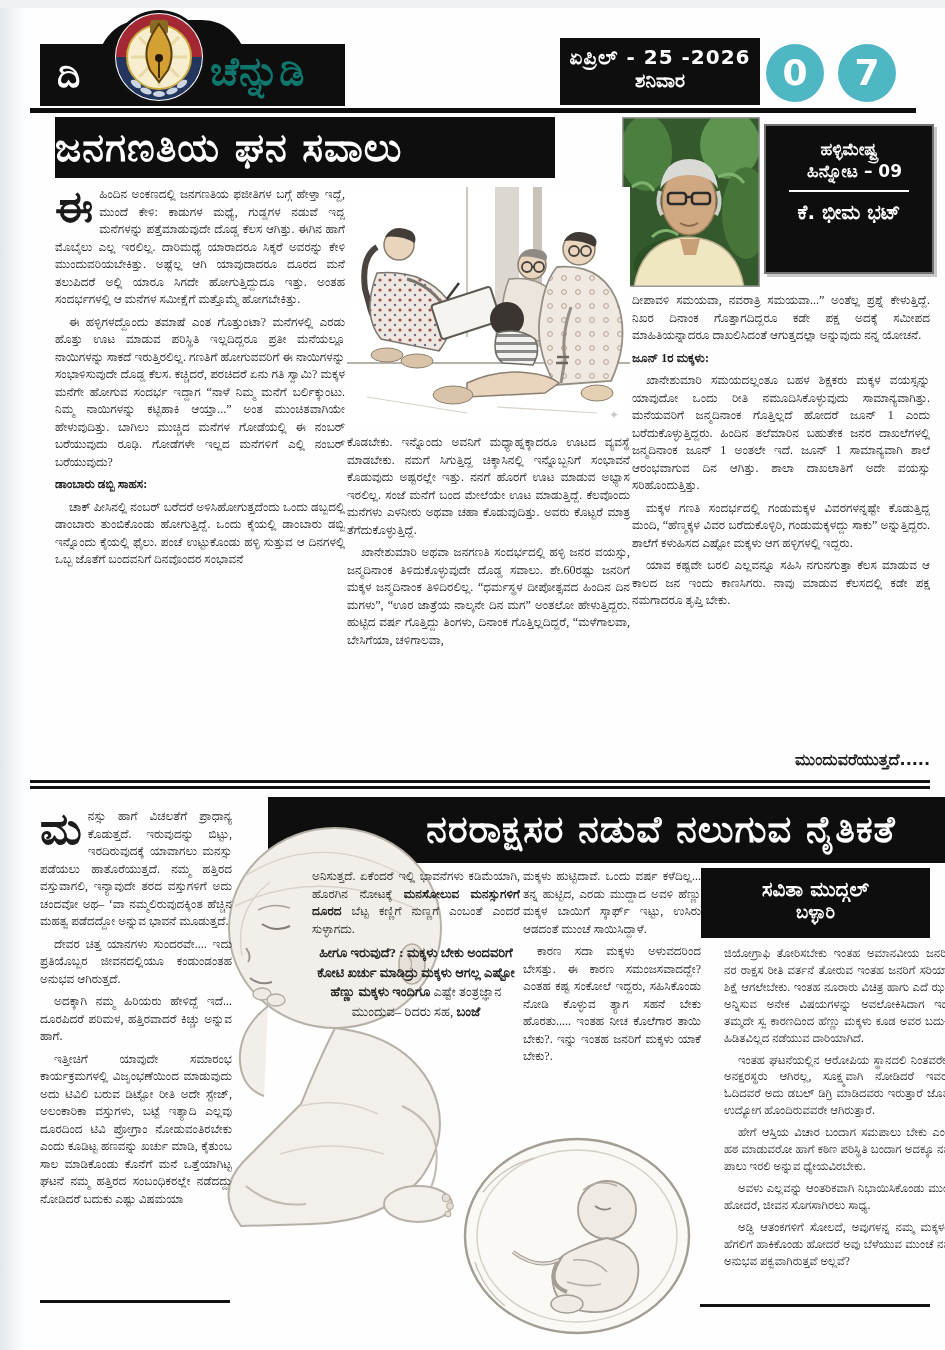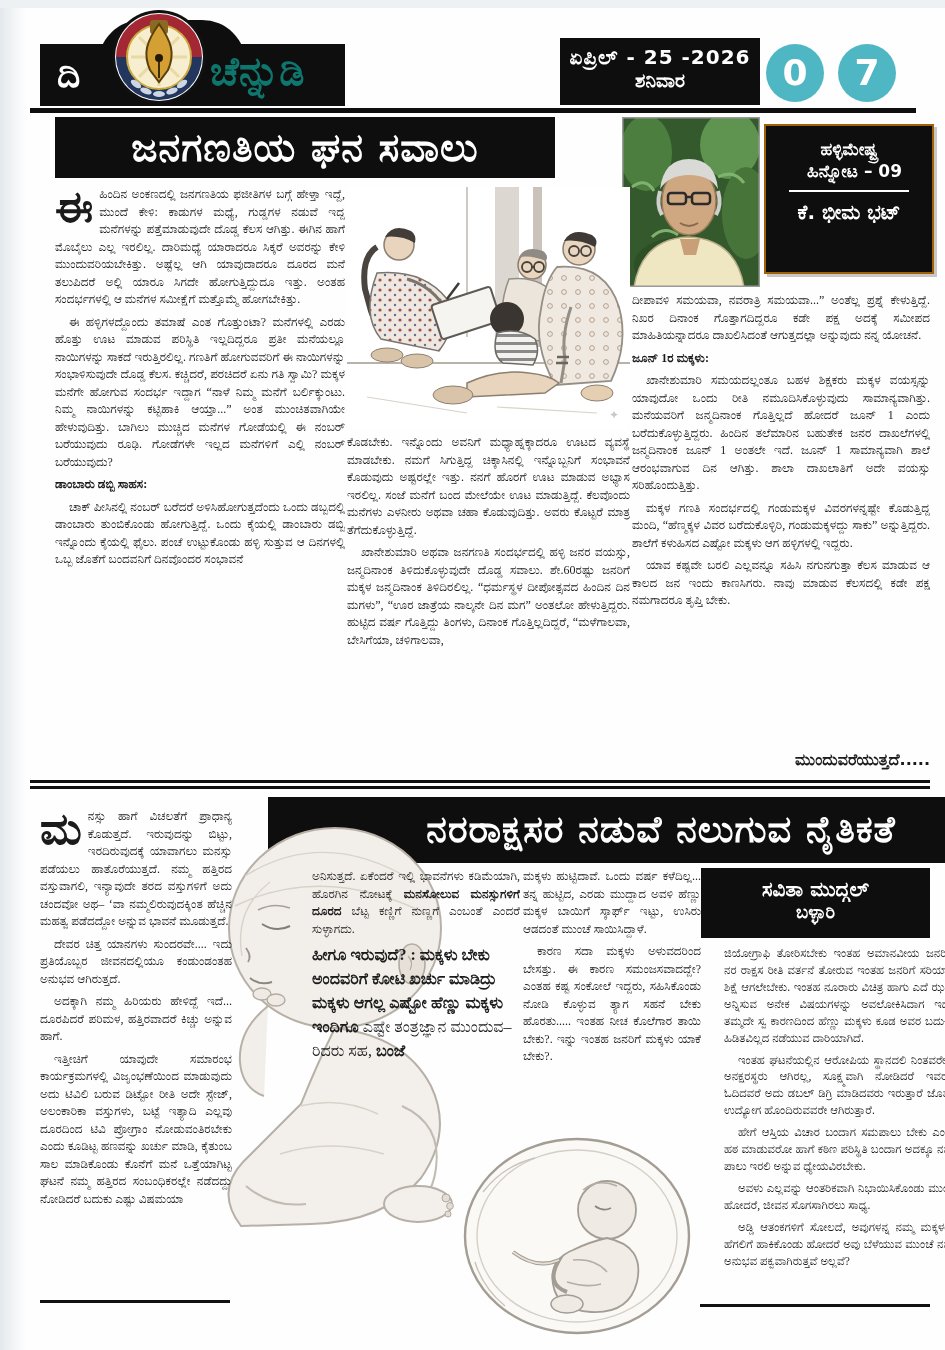--- a/index.html
+++ b/index.html
@@ -20,29 +20,29 @@
         font-family:"DejaVu Sans","Liberation Sans",sans-serif;}
   .date-box{left:560px;top:38px;width:200px;height:67px;text-align:center;
         font-family:"DejaVu Sans","Liberation Sans",sans-serif;}
   .date-l1{margin-top:7px;font-size:20px;font-weight:bold;letter-spacing:1px;}
   .date-l2{font-size:19px;font-weight:bold;}
   .pgcircle{width:58px;height:58px;border-radius:50%;color:#fff;text-align:center;line-height:58px;
         font-size:36px;font-weight:bold;font-family:"DejaVu Sans","Liberation Sans",sans-serif;}
   .header-rule{left:30px;top:108px;width:886px;height:5px;background:#0e0e0e;}
 
   
-  .headline1{left:55px;top:117px;width:500px;height:61px;text-align:center;line-height:61px;
+  .headline1{left:55px;top:117px;width:500px;height:61px;line-height:61px;
         font-size:39px;font-weight:bold;letter-spacing:1px;
         font-family:"DejaVu Sans","Liberation Sans",sans-serif;}
   .headline2{left:268px;top:797px;width:786px;height:66px;text-align:center;line-height:66px;
         font-size:37px;font-weight:bold;letter-spacing:1px;
         font-family:"DejaVu Sans","Liberation Sans",sans-serif;}
 
   
-  .colbox{left:764px;top:124px;width:166px;height:146px;text-align:center;border:2px solid #a16207;
+  .colbox{left:764px;top:124px;width:166px;height:146px;text-align:center;border:2px solid #737373;
         box-shadow:3px 3px 0 #c7c7c7;font-family:"DejaVu Sans","Liberation Sans",sans-serif;}
   .colbox .l1{margin-top:13px;font-size:17px;font-weight:bold;}
   .colbox .l2{margin-top:2px;font-size:17px;font-weight:bold;padding-left:11px;}
   .colbox .div{width:72%;height:2px;background:#fff;margin:9px auto 8px auto;}
   .colbox .l3{font-size:20px;font-weight:bold;}
 
   .author-box{left:701px;top:868px;width:229px;height:70px;text-align:center;
         font-family:"DejaVu Sans","Liberation Sans",sans-serif;}
   .author-box .a1{margin-top:9px;font-size:20px;font-weight:bold;}
   .author-box .a2{font-size:18px;font-weight:bold;}
@@ -50,21 +50,21 @@
   
   .textcol{font-size:12px;line-height:1.46;text-align:justify;overflow:hidden;}
   .textcol p{margin:0 0 5px 0;text-indent:14px;}
   .textcol p.noindent{text-indent:0;}
   .subhead{font-weight:bold;text-indent:0 !important;}
   .dropcap{float:left;font-size:44px;line-height:0.85;font-weight:bold;padding:3px 6px 0 0;}
   .continued{left:632px;top:750px;width:298px;text-align:right;font-size:16px;font-weight:bold;
         font-family:"DejaVu Sans","Liberation Sans",sans-serif;}
   .dbl-rule{left:30px;top:780px;width:900px;height:3px;border-top:3px solid #111;border-bottom:3px solid #111;}
   .end-rule{height:3px;background:#111;}
-  .b-right{text-align:left;font-size:16px;line-height:1.5;}
+  .b-right{text-align:center;font-size:13px;line-height:1.5;}
   .capline{font-weight:bold;font-size:13px;line-height:1.3;
         font-family:"DejaVu Sans","Liberation Sans",sans-serif;}
 
   svg{display:block;}
 </style>
 </head>
 <body>
 
 <div class="page">
 

